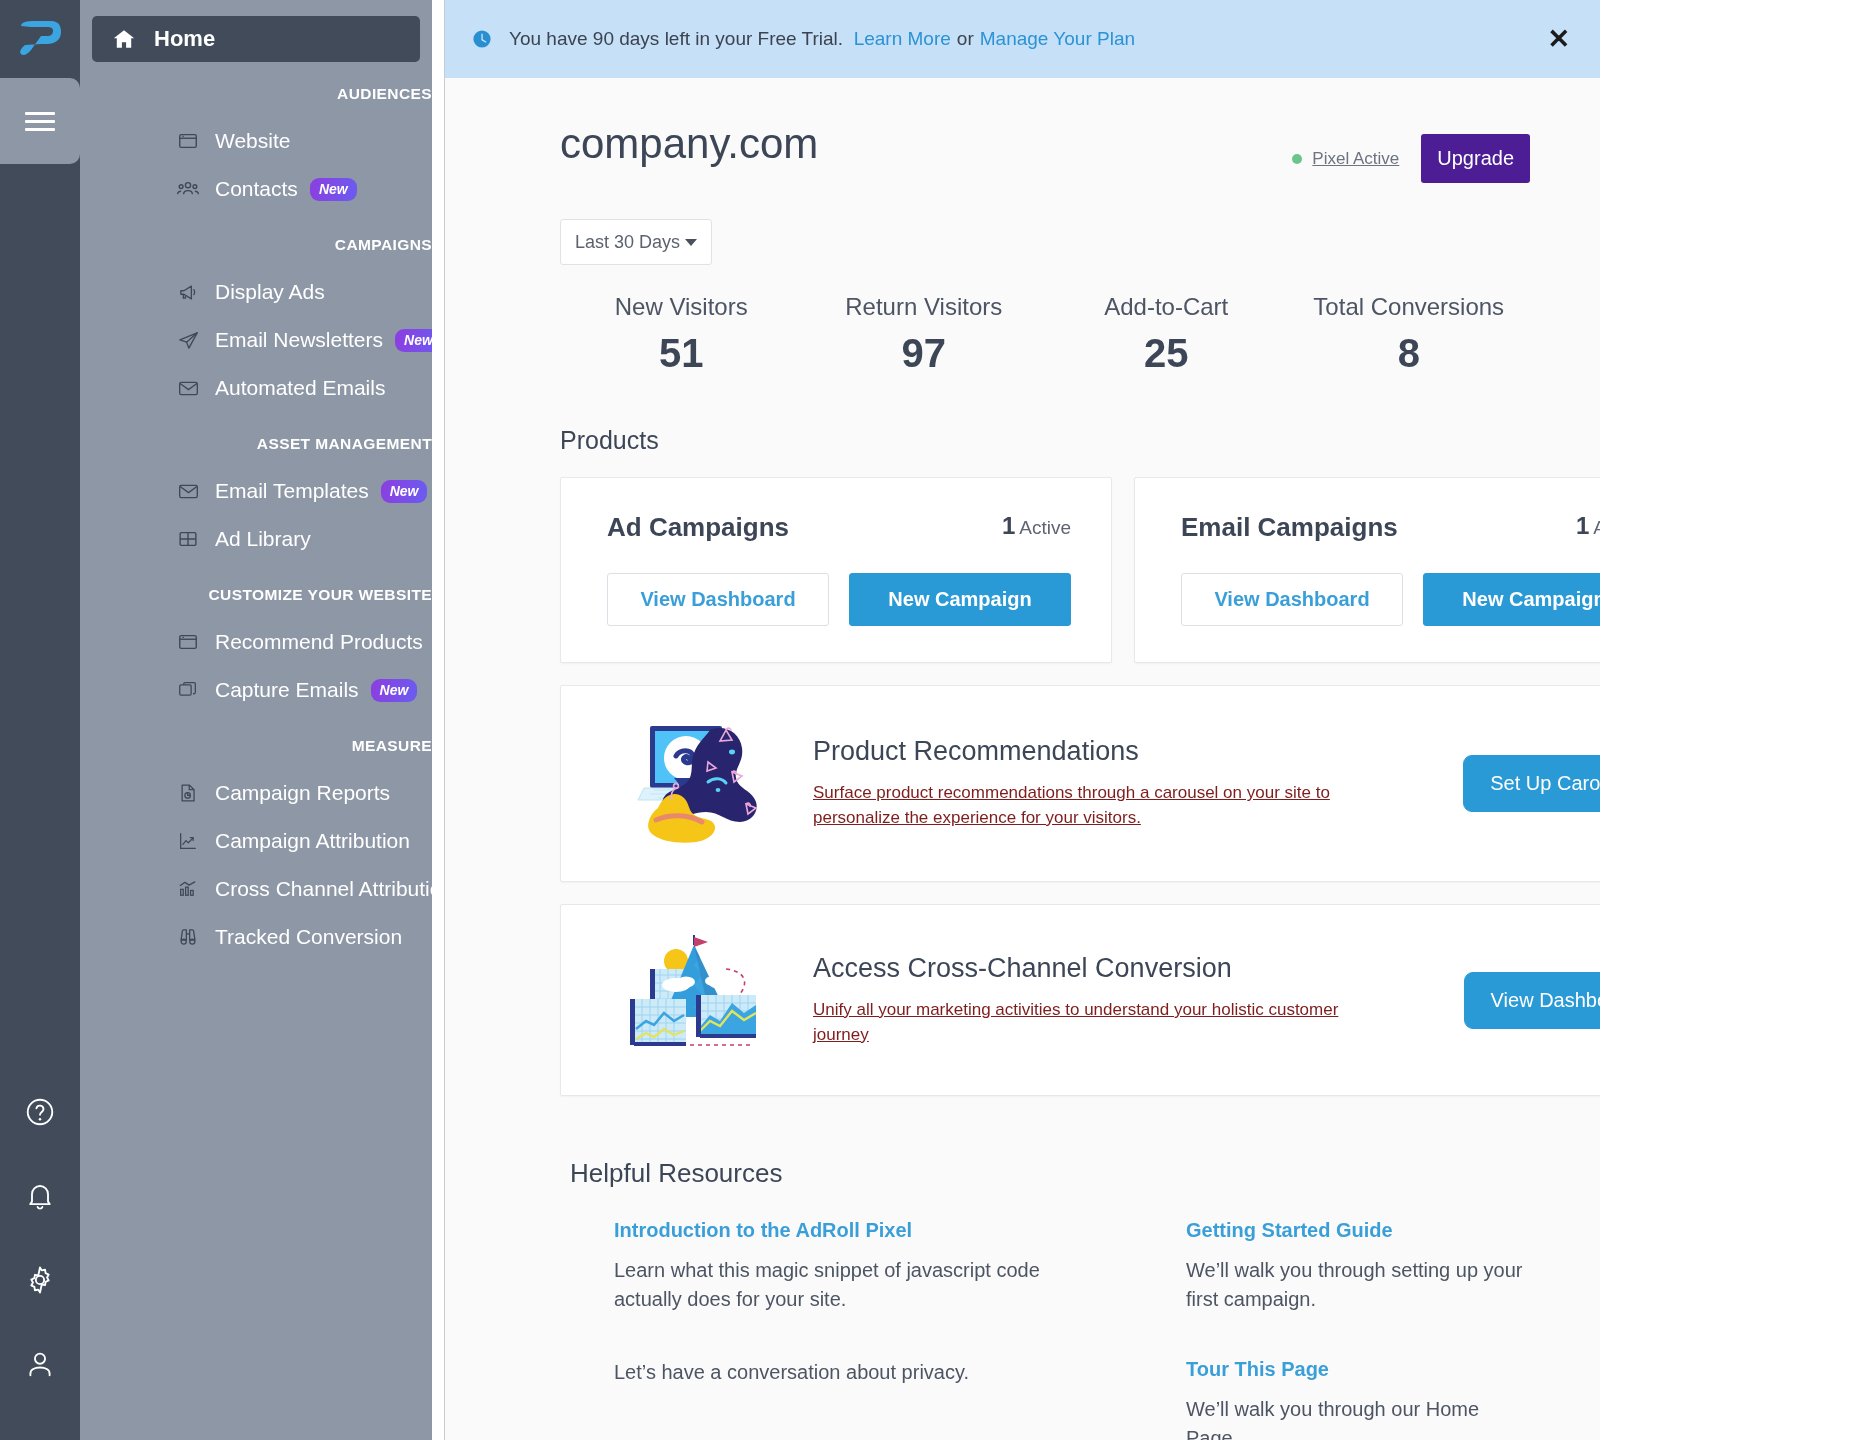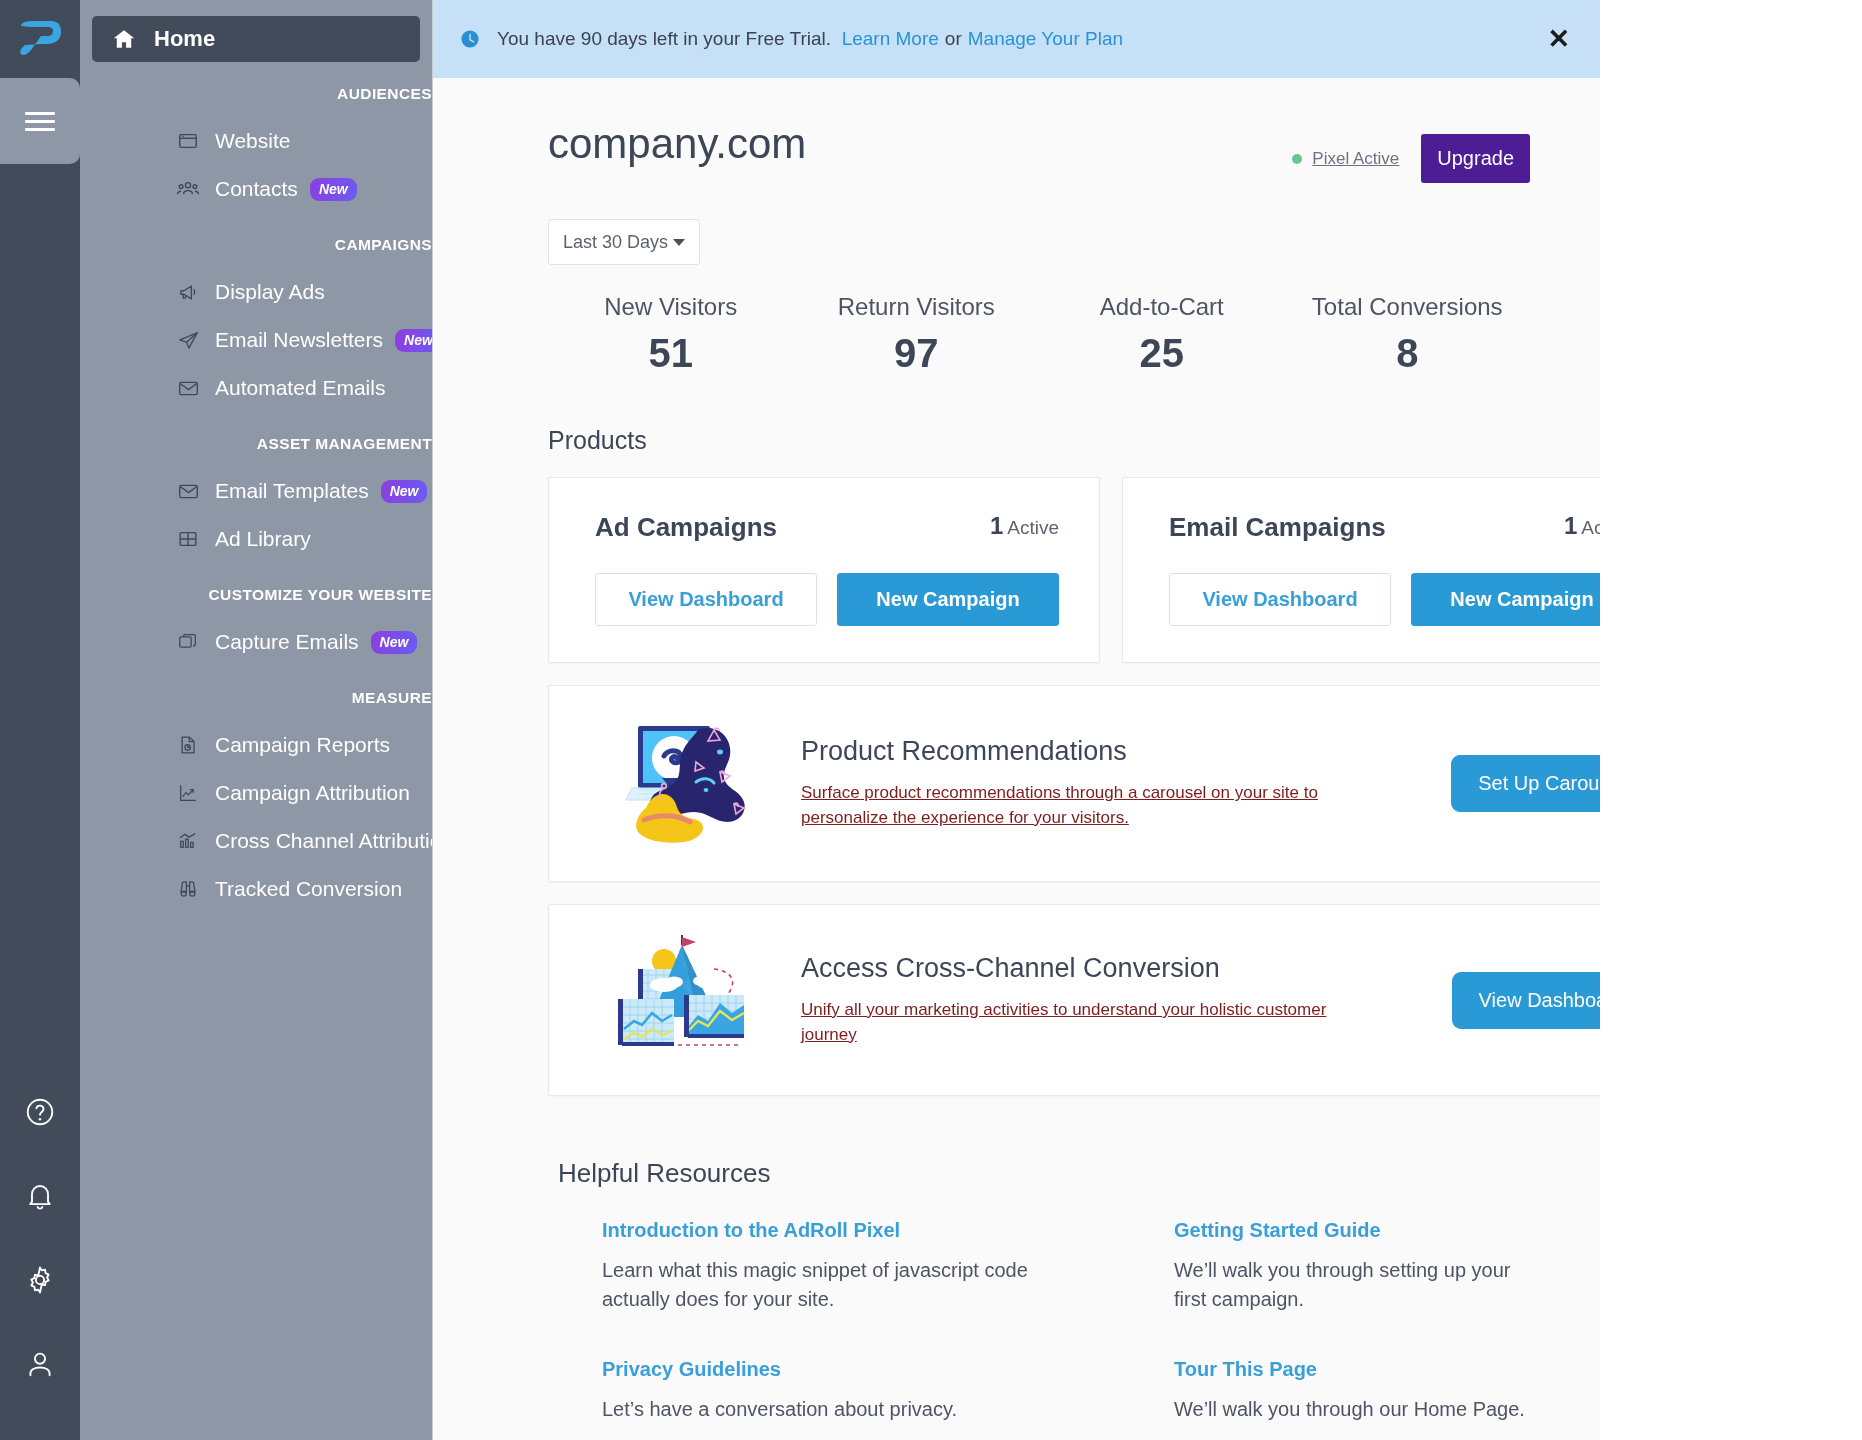--- a/index.html
+++ b/index.html
@@ -90,20 +90,21 @@
   }
 
   
   .main {
     flex: 1 1 auto; height: 1440px;
     display: flex; flex-direction: column;
     background: #fafafa;
     border-left: 1px solid #c8ccd4;
     position: relative;
     overflow: hidden;
+    margin-left: 12px;
   }
   .trial-banner {
     height: 78px; flex: 0 0 78px;
     background: #c6e0f7;
     display: flex; align-items: center;
     padding: 0 26px 0 26px;
     font-size: 19px; color: #3c4350;
     position: relative;
   }
   .trial-banner .clock { margin-right: 16px; display: flex; align-items: center; }
@@ -334,20 +335,30 @@
               <path d="M12 5v14M3.4 12h17.2"></path>
           </svg>
         </span>
         <span class="lbl">Ad Library</span>
       </div>
     </div>
 
     <div class="nav-section">
       <div class="nav-title">CUSTOMIZE YOUR WEBSITE</div>
 
+      <div class="nav-item">
+        <span class="ico">
+          <svg width="22" height="22" viewBox="0 0 24 24" fill="none" stroke="#3f4855" stroke-width="1.5">
+            <rect x="3" y="5" width="18" height="14" rx="1.6"></rect>
+              <path d="M3 9h18"></path>
+              <path d="M6 7h1.4"></path>
+          </svg>
+        </span>
+        <span class="lbl">Recommend Products</span>
+      </div>
 
       <div class="nav-item">
         <span class="ico">
           <svg width="22" height="22" viewBox="0 0 24 24" fill="none" stroke="#3f4855" stroke-width="1.4">
             <rect x="3" y="6.4" width="12.4" height="11.2" rx="1.3"></rect>
             <path d="M7.4 6.4V5.2a1.3 1.3 0 0 1 1.3-1.3h10a1.3 1.3 0 0 1 1.3 1.3v9.6a1.3 1.3 0 0 1-1.3 1.3h-1.2"></path>
           </svg>
         </span>
         <span class="lbl">Capture Emails</span>
         <span class="badge-new">New</span>
@@ -583,21 +594,20 @@
       <div class="res-grid">
         <div>
           <a class="res-link">Introduction to the AdRoll Pixel</a>
           <div class="res-desc">Learn what this magic snippet of javascript code actually does for your site.</div>
         </div>
         <div>
           <a class="res-link">Getting Started Guide</a>
           <div class="res-desc">We’ll walk you through setting up your first campaign.</div>
         </div>
         <div>
-          <a class="res-link">Privacy Guidelines</a>
           <div class="res-desc">Let’s have a conversation about privacy.</div>
         </div>
         <div>
           <a class="res-link">Tour This Page</a>
           <div class="res-desc">We’ll walk you through our Home Page.</div>
         </div>
       </div>
 
     </div>
   </div>

